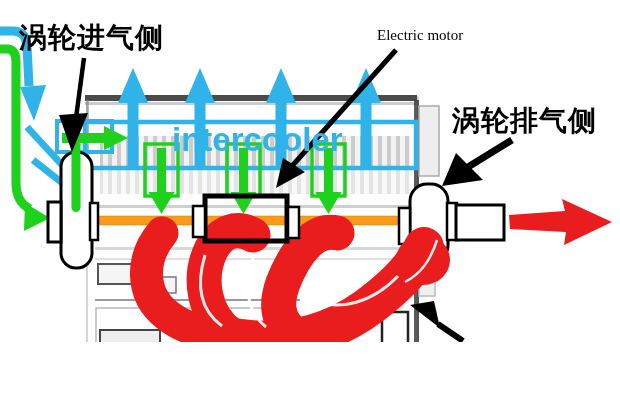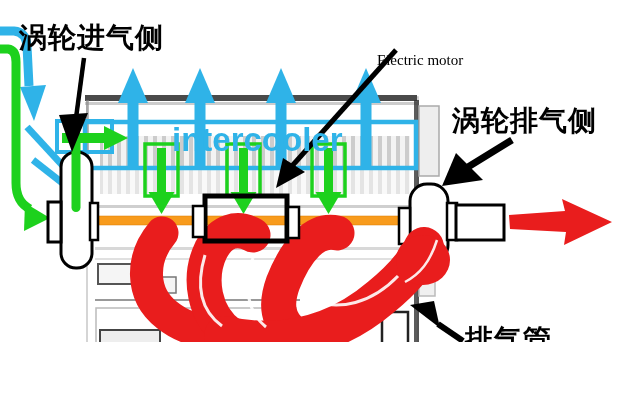--- a/index.html
+++ b/index.html
@@ -1,21 +1,21 @@
 <!DOCTYPE html>
 <html style="--intake_air_cyan: #2fb3e8; --compressed_air_green: #1dd11d; --shaft_orange: #f89b1c; --exhaust_red: #e91d1d; --annotation_black: #000000;"><head>
 <meta charset="utf-8">
 <style>
   html,body{margin:0;padding:0;background:#fff;}
   .stage{position:relative;width:620px;height:342px;background:#fff;overflow:hidden;
          font-family:"DejaVu Sans",sans-serif;}
   .stage svg{position:absolute;left:0;top:0;}
   .lbl{position:absolute;line-height:1;white-space:nowrap;color:#000;}
   .zh{font-weight:bold;font-size:28px;letter-spacing:1px;font-family:"DejaVu Sans",sans-serif;}
-  .en{font-family:"Liberation Serif",serif;font-size:15px;font-weight:normal;margin-top:25px;}
+  .en{font-family:"Liberation Serif",serif;font-size:15px;font-weight:normal;}
   .ic{font-family:"Liberation Sans",sans-serif;font-weight:bold;font-size:33px;
       color:var(--intake_air_cyan,#2fb3e8);}
   
   .cyanF{fill:var(--intake_air_cyan,#2fb3e8);}
   .cyanS{stroke:var(--intake_air_cyan,#2fb3e8);fill:none;}
   .greenF{fill:var(--compressed_air_green,#1dd11d);}
   .greenS{stroke:var(--compressed_air_green,#1dd11d);fill:none;}
   .redF{fill:var(--exhaust_red,#e91d1d);}
   .redS{stroke:var(--exhaust_red,#e91d1d);fill:none;stroke-linecap:round;}
   .orangeF{fill:var(--shaft_orange,#f89b1c);}
@@ -140,15 +140,14 @@
     <line x1="463" y1="341" x2="438" y2="324" class="blkS" stroke-width="6"></line>
     <polygon points="410,305 434,301 440,328" class="blkF"></polygon>
   </g>
 
   <polygon points="509,215 565,211 562,199 612,222 564,245 566,232 510,229" class="redF"></polygon>
 </svg>
 
 <div class="lbl zh" style="left:19px;top:24px">涡轮进气侧</div>
 <div class="lbl en" style="left:377px;top:28px">Electric motor</div>
 <div class="lbl zh" style="left:452px;top:107px">涡轮排气侧</div>
-<div class="lbl zh" style="left:465px;top:326px">排气管</div>
 <div class="lbl ic" style="left:172px;top:123px">intercooler</div>
 </div>
 
 </body></html>

